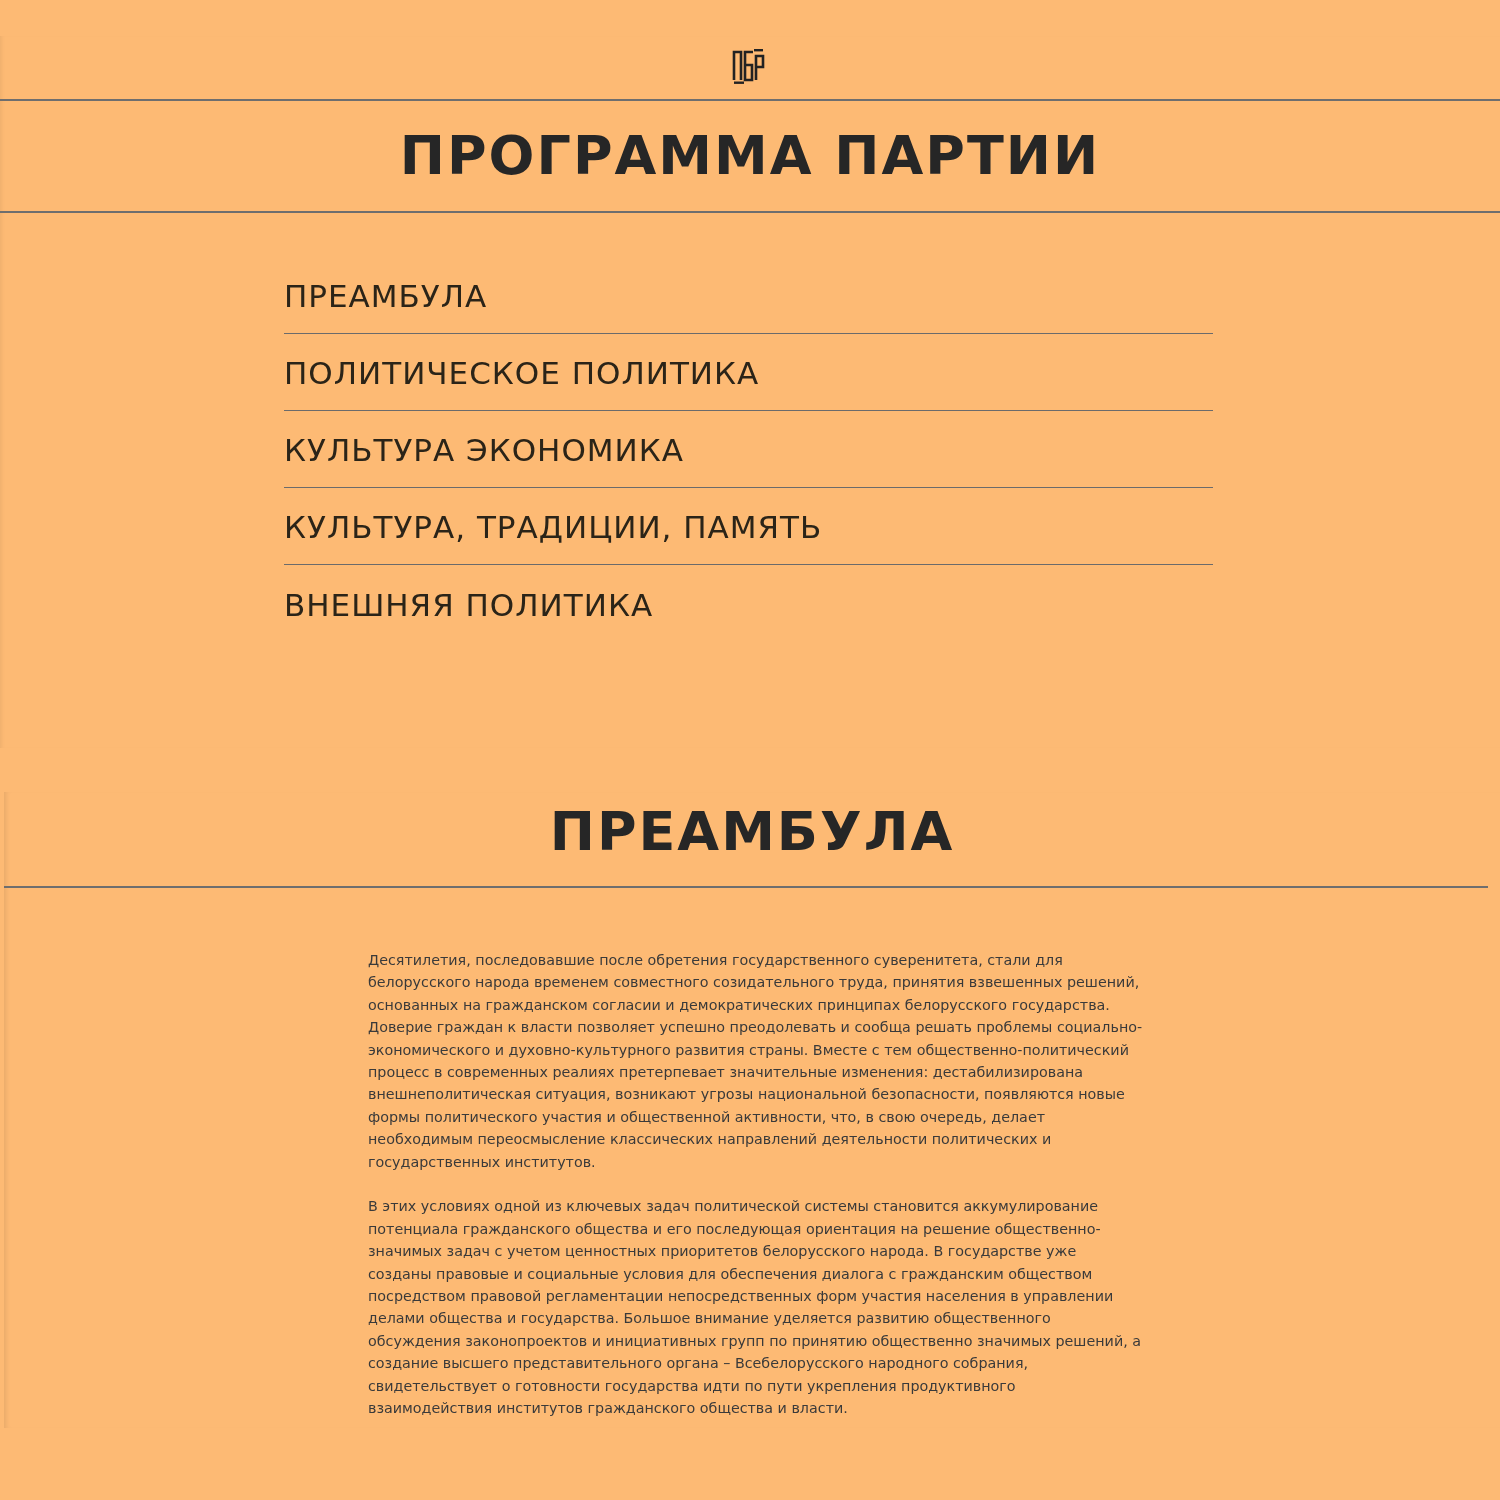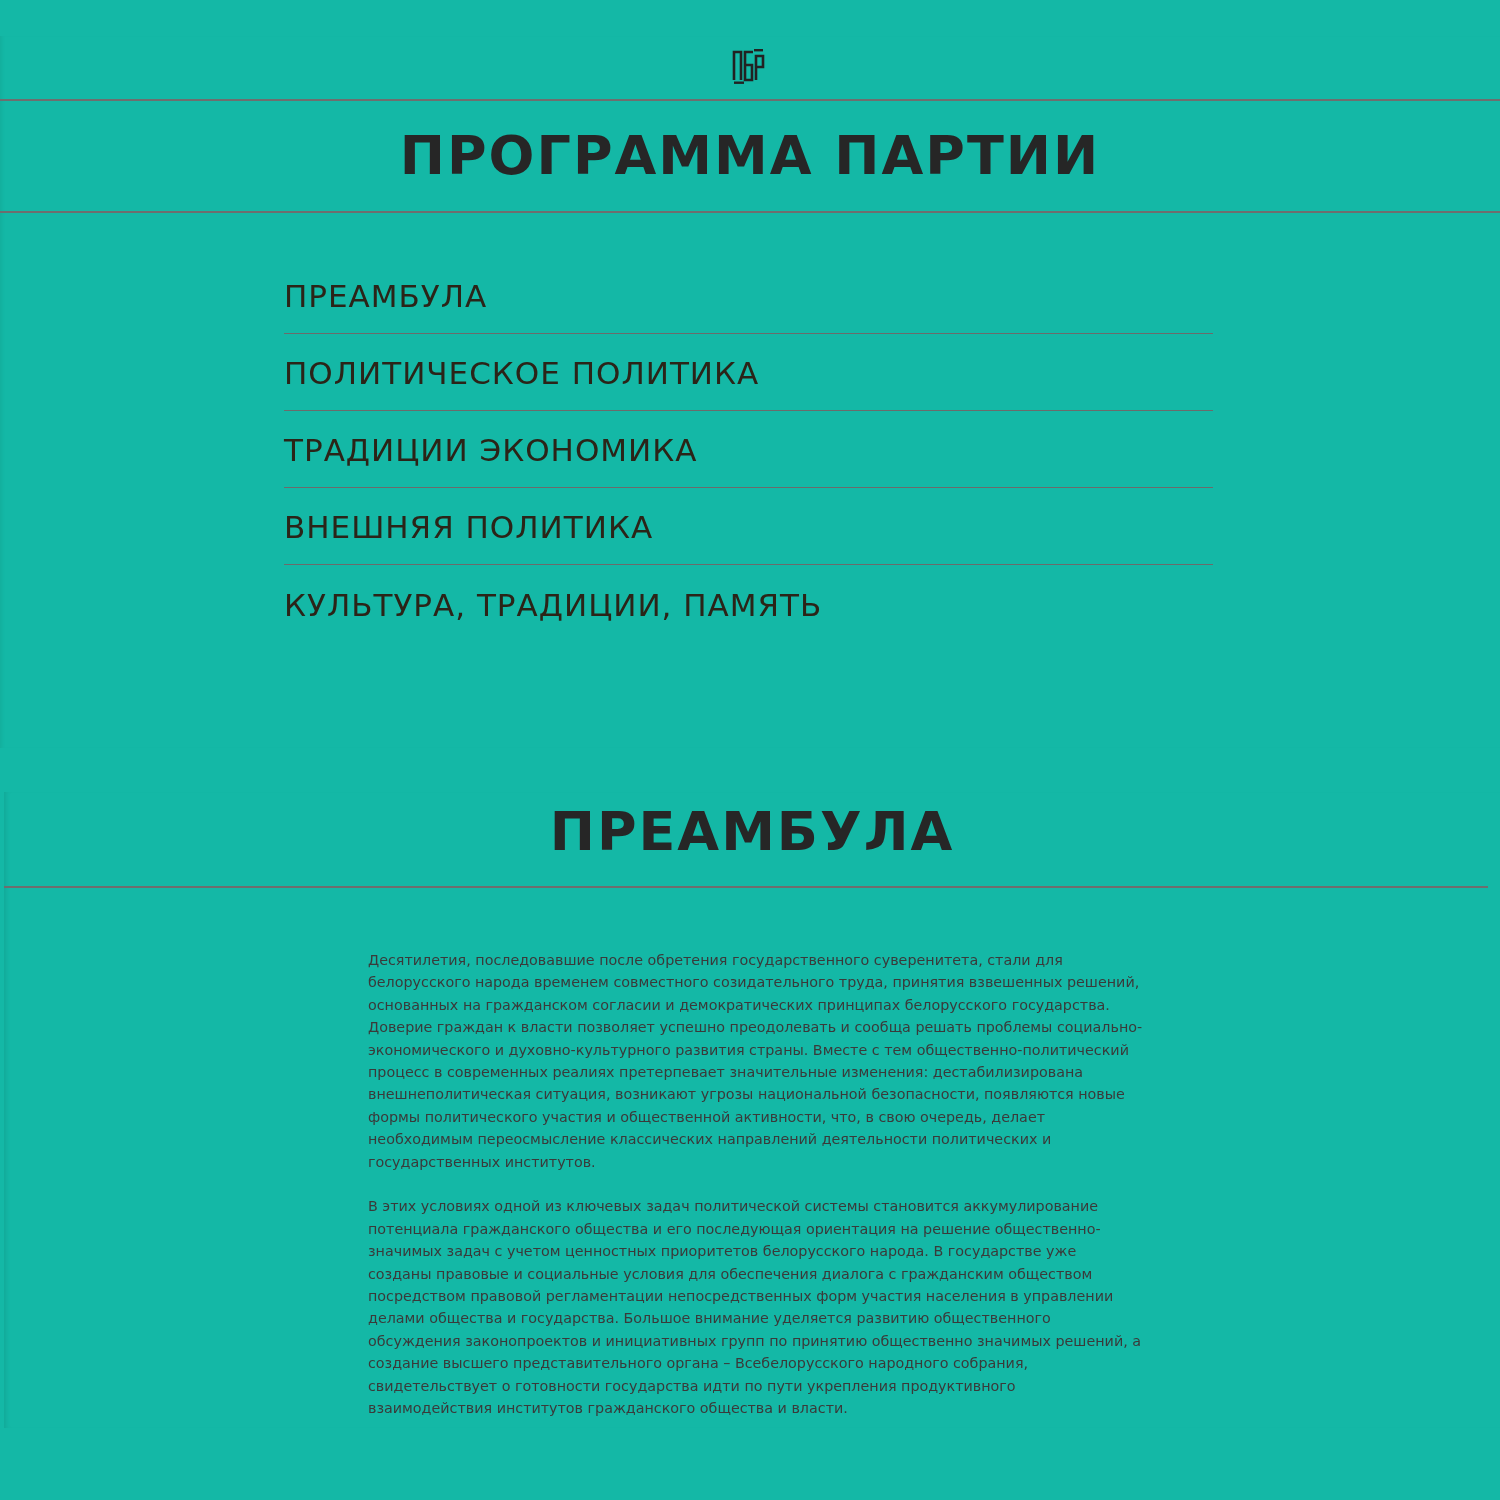--- a/index.html
+++ b/index.html
@@ -4,21 +4,21 @@
   <style>
     html, body {
       margin: 0;
       padding: 0;
       background: #f5f5f5;
       width: 1500px;
       height: 1500px;
       overflow: hidden;
       font-family: "DejaVu Sans", "Liberation Sans", sans-serif;
     }
-    .page { position: relative; width: 1500px; height: 1500px; background: #14b8a6; }
+    .page { position: relative; width: 1500px; height: 1500px; background: #fdba74; }
 
     
     .sec-top {
       position: absolute; left: 0; top: 36px; width: 1500px; height: 712px;
       box-shadow: inset 4px 0 4px -3px rgba(0,0,0,0.08);
     }
     .sec-bottom {
       position: absolute; left: 4px; top: 792px; width: 1496px; height: 636px;
       box-shadow: inset 5px 0 5px -3px rgba(0,0,0,0.09);
     }
@@ -93,23 +93,23 @@
 
   <div class="rule rule-1"></div>
 
   <h1 class="page-title">ПРОГРАММА ПАРТИИ</h1>
 
   <div class="rule rule-2"></div>
 
   <ul class="toc">
     <li class="toc-item">ПРЕАМБУЛА</li>
     <li class="toc-item">ПОЛИТИЧЕСКОЕ ПОЛИТИКА</li>
-    <li class="toc-item">ТРАДИЦИИ ЭКОНОМИКА</li>
+    <li class="toc-item">КУЛЬТУРА ЭКОНОМИКА</li>
+    <li class="toc-item">КУЛЬТУРА, ТРАДИЦИИ, ПАМЯТЬ</li>
     <li class="toc-item">ВНЕШНЯЯ ПОЛИТИКА</li>
-    <li class="toc-item">КУЛЬТУРА, ТРАДИЦИИ, ПАМЯТЬ</li>
   </ul>
 
   <h2 class="section-title">ПРЕАМБУЛА</h2>
 
   <div class="rule rule-3"></div>
 
   <div class="body-text">
     <p>Десятилетия, последовавшие после обретения государственного суверенитета, стали для белорусского народа временем совместного созидательного труда, принятия взвешенных решений, основанных на гражданском согласии и демократических принципах белорусского государства. Доверие граждан к власти позволяет успешно преодолевать и сообща решать проблемы социально-экономического и духовно-культурного развития страны. Вместе с тем общественно-политический процесс в современных реалиях претерпевает значительные изменения: дестабилизирована внешнеполитическая ситуация, возникают угрозы национальной безопасности, появляются новые формы политического участия и общественной активности, что, в свою очередь, делает необходимым переосмысление классических направлений деятельности политических и государственных институтов.</p>
     <p>В этих условиях одной из ключевых задач политической системы становится аккумулирование потенциала гражданского общества и его последующая ориентация на решение общественно-значимых задач с учетом ценностных приоритетов белорусского народа. В государстве уже созданы правовые и социальные условия для обеспечения диалога с гражданским обществом посредством правовой регламентации непосредственных форм участия населения в управлении делами общества и государства. Большое внимание уделяется развитию общественного обсуждения законопроектов и инициативных групп по принятию общественно значимых решений, а создание высшего представительного органа – Всебелорусского народного собрания, свидетельствует о готовности государства идти по пути укрепления продуктивного взаимодействия институтов гражданского общества и власти.</p>
   </div>

